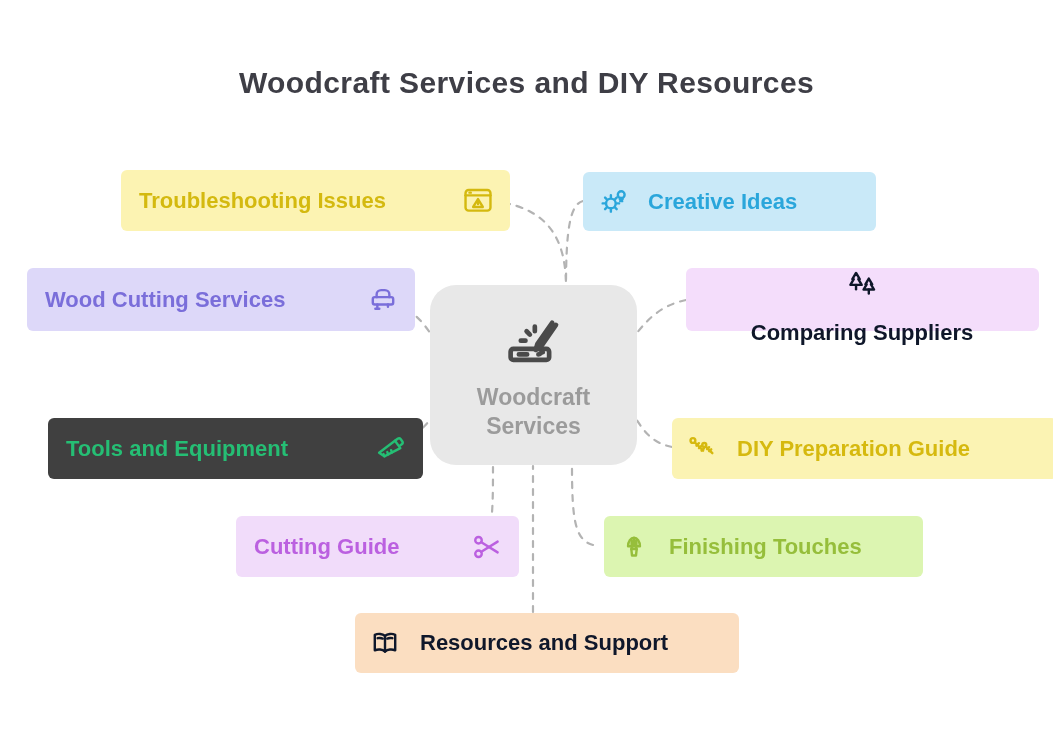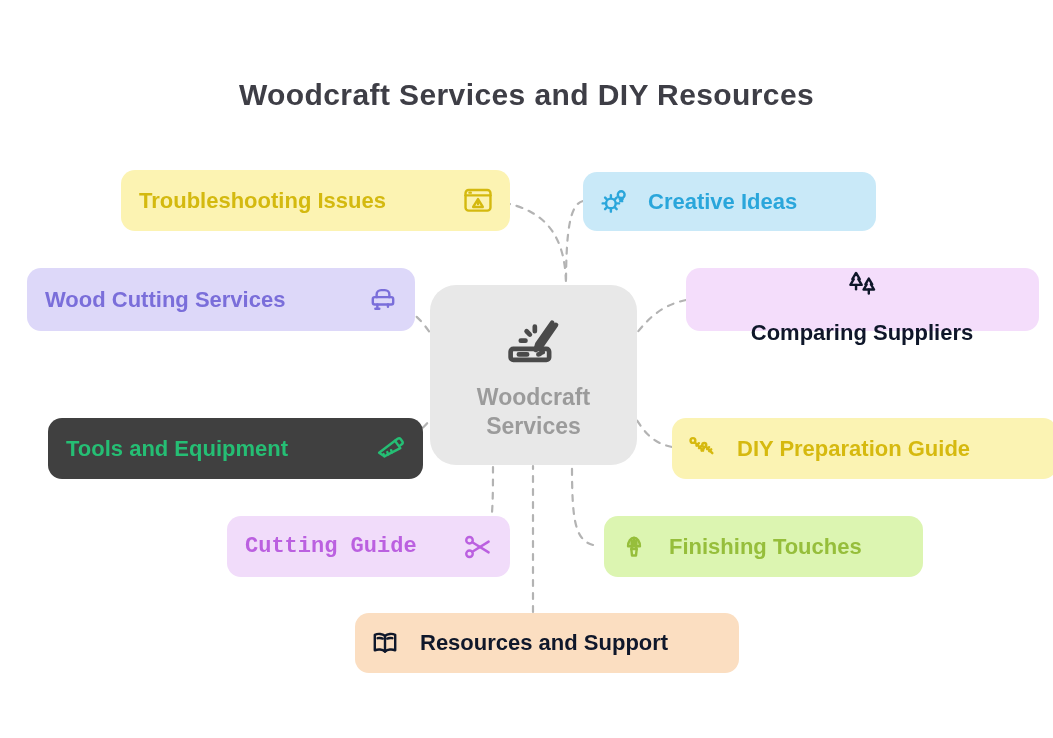--- a/index.html
+++ b/index.html
@@ -2,47 +2,47 @@
 <html><head>
 <meta charset="utf-8">
 <style>
   html,body { margin:0; padding:0; background:#ffffff; }
   .canvas {
     position:relative; width:1053px; height:738px; margin:0 auto;
     background:#ffffff; overflow:hidden;
     font-family:"Liberation Sans","DejaVu Sans",sans-serif;
   }
   .title {
-    position:absolute; top:66px; left:0; right:0; margin:12px;
+    position:absolute; top:66px; left:0; right:0; margin:0;
     text-align:center; font-size:30px; font-weight:800; letter-spacing:.4px;
   }
   .connectors {
     position:absolute; left:0; top:0; width:1053px; height:738px; z-index:0;
     pointer-events:none;
   }
   .connectors path {
     fill:none; stroke:currentColor; stroke-width:2.2;
     stroke-dasharray:6 7; stroke-linecap:round;
   }
   .node {
     position:absolute; z-index:1; display:flex; align-items:center;
-    border-radius:14px; font-size:22px; font-weight:700; white-space:nowrap;
+    border-radius:6px; font-size:22px; font-weight:700; white-space:nowrap;
     cursor:pointer;
   }
   .node.icon-right { justify-content:space-between; padding:0 15px 0 18px; }
   .node.icon-left  { justify-content:flex-start; gap:18px; padding:0 14px 0 13px; }
   .icon svg { display:block; width:34px; height:34px; }
   svg * { fill:none; stroke:currentColor; stroke-width:1.7; stroke-linecap:round; stroke-linejoin:round; }
   .n0 { left:121px; top:170px; width:356px; height:61px; }
   .n1 { left:583px; top:172px; width:266px; height:59px; }
   .n2 { left:27px;  top:268px; width:355px; height:63px; }
   .n3 { left:686px; top:268px; width:326px; height:63px; }
   .n4 { left:48px;  top:418px; width:342px; height:61px; }
   .n5 { left:672px; top:418px; width:358px; height:61px; }
-  .n6 { left:227px; top:516px; width:250px; height:61px;font-family:Liberation Mono, monospace; }
+  .n6 { left:236px; top:516px; width:250px; height:61px; }
   .n7 { left:593px; top:516px; width:292px; height:61px; }
   .n8 { left:355px; top:613px; width:357px; height:60px; }
   .center-node {
     position:absolute; z-index:1; left:430px; top:285px; width:207px; height:180px;
     border-radius:26px; display:flex; flex-direction:column; align-items:center;
     justify-content:center; gap:8px; cursor:pointer;
   }
   .center-icon svg { display:block; width:66px; height:66px; }
   .center-label {
     font-size:23px; font-weight:600; text-align:center; line-height:1.25;

